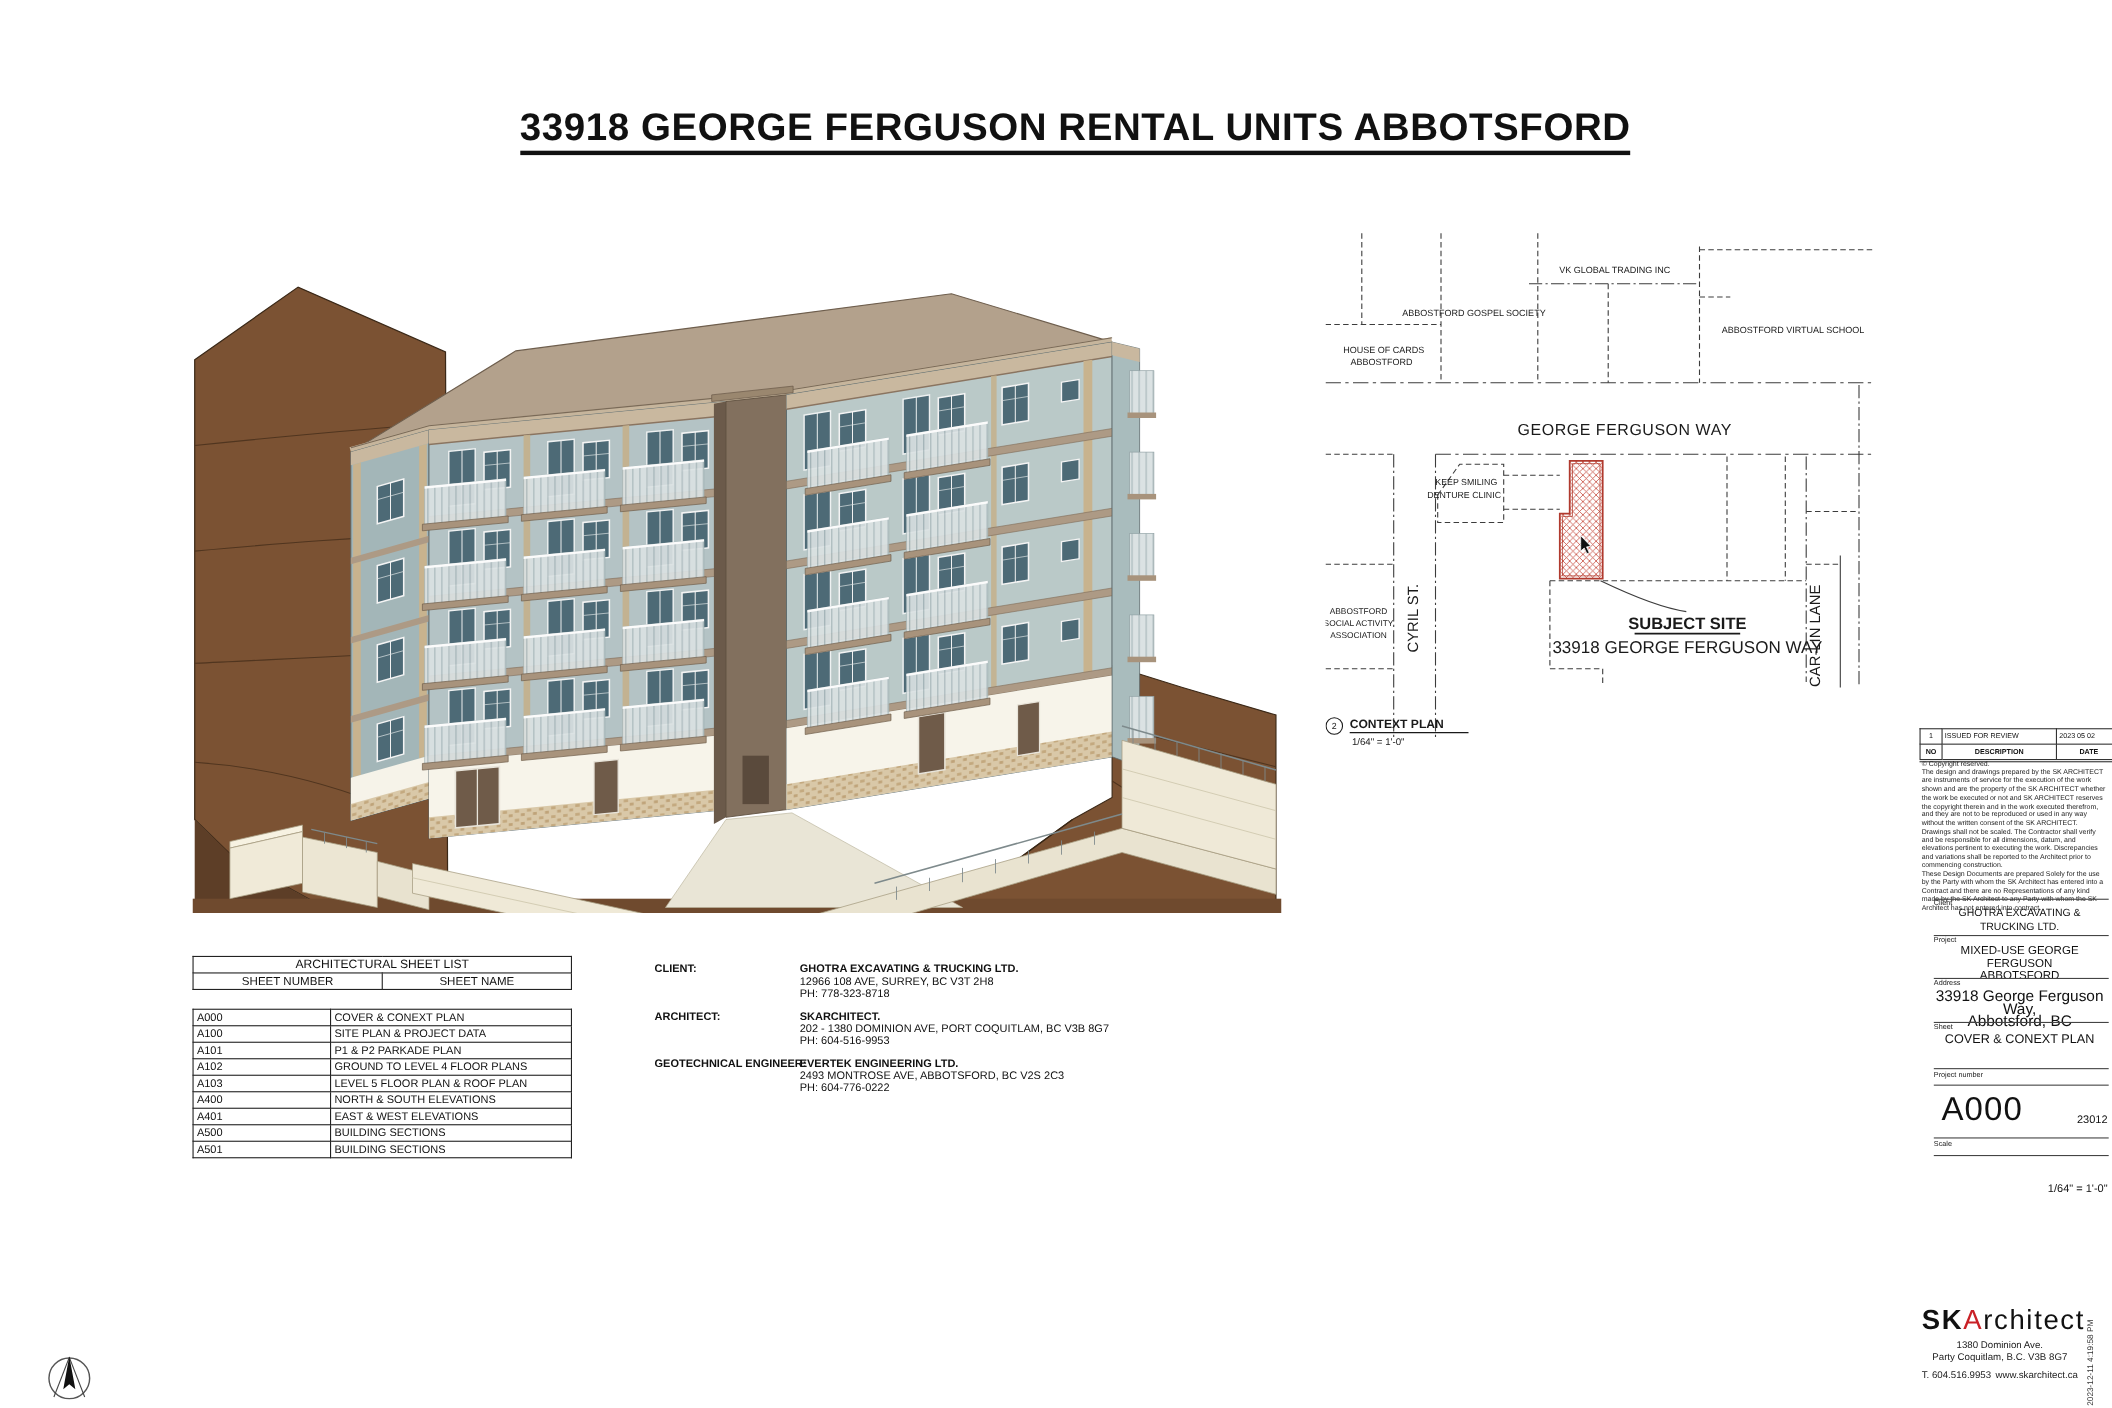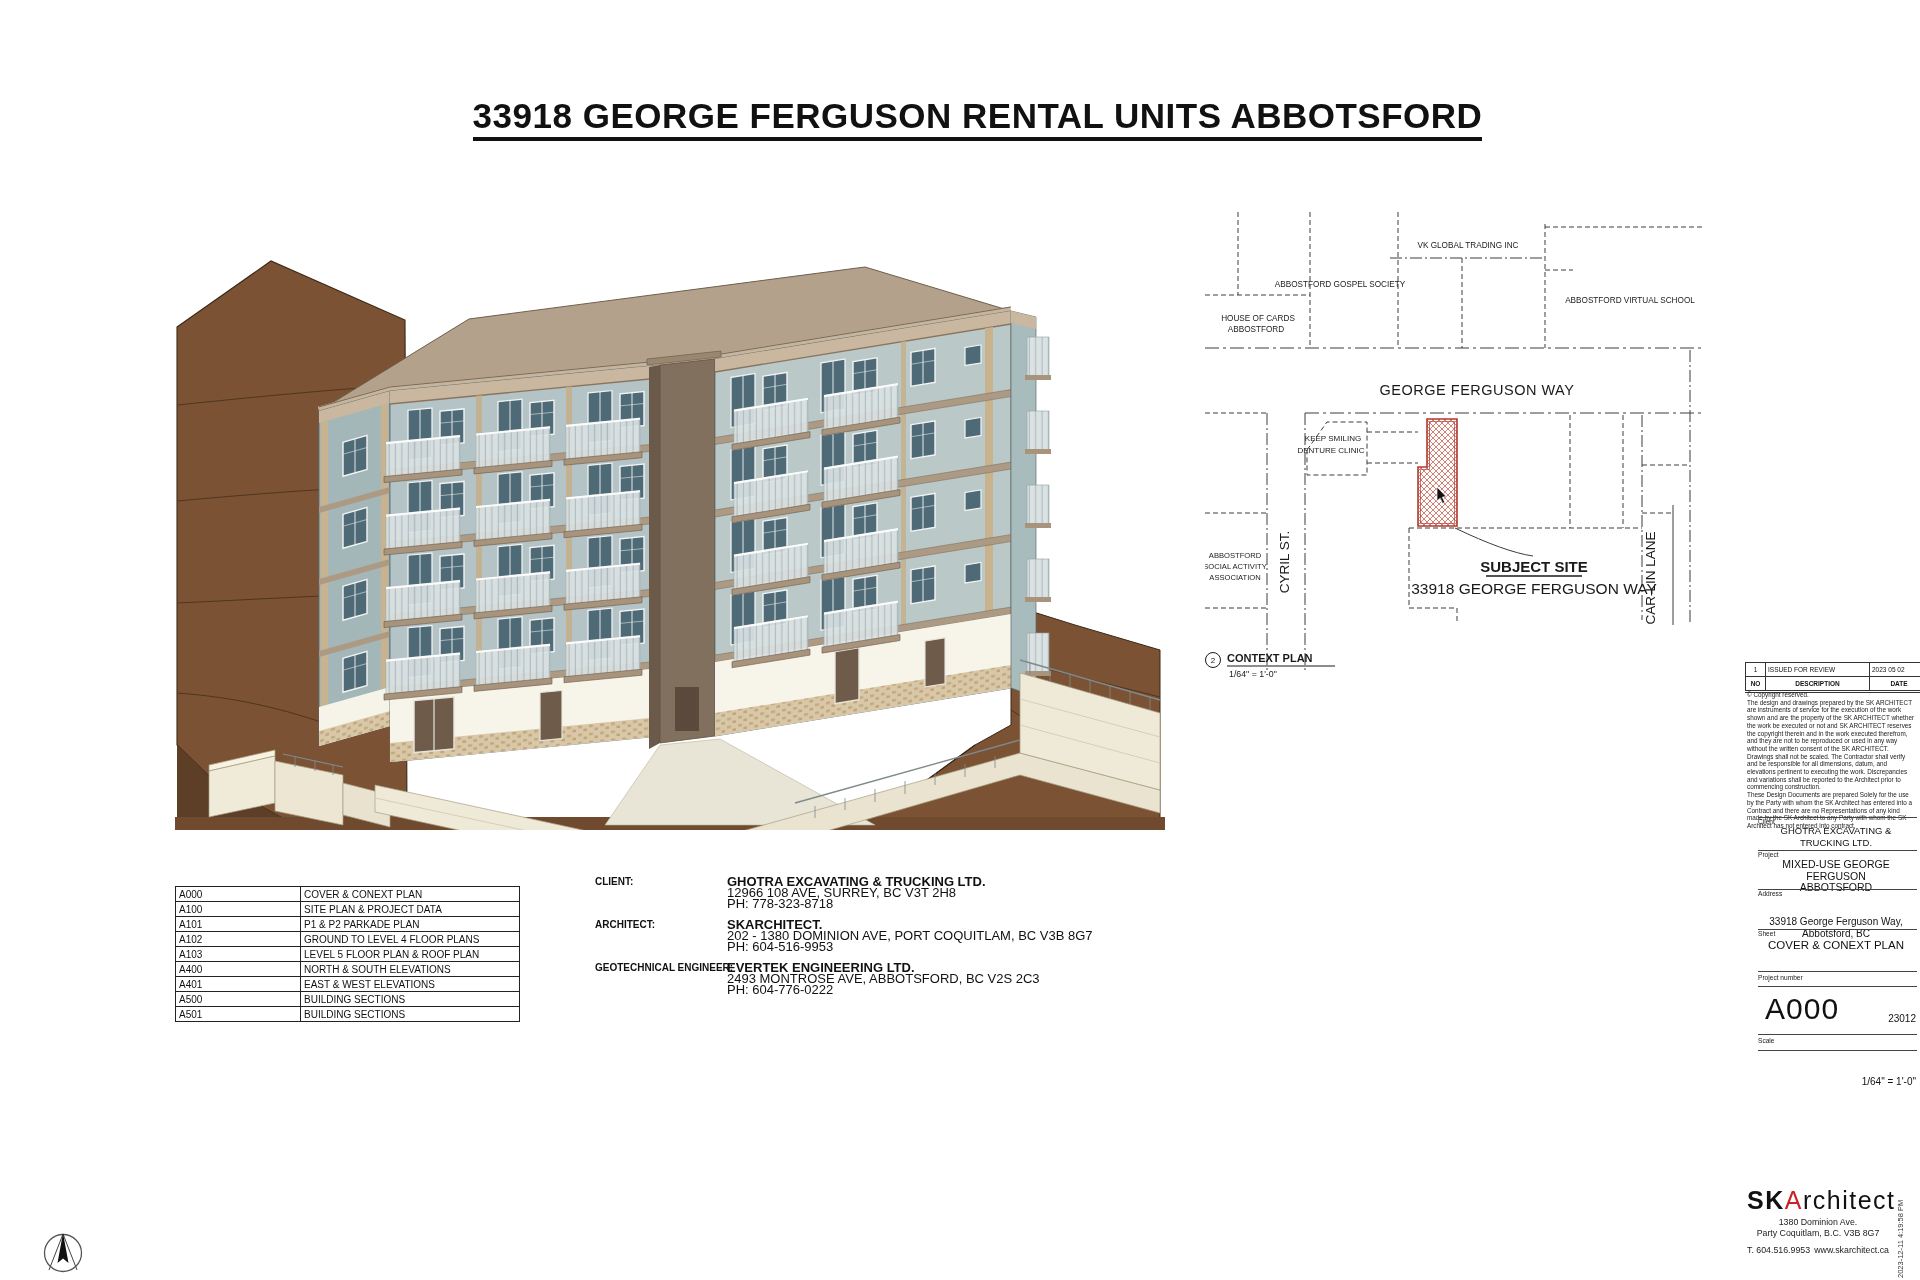--- a/index.html
+++ b/index.html
@@ -11,21 +11,21 @@
   
   #sheetlist{left:175px;top:869px;width:345px;font-size:10px;}
   .sl-table{border-collapse:collapse;width:345px;table-layout:fixed;}
   .sl-table td,.sl-table th{border:1px solid #222;padding:0 3px;height:14px;font-weight:normal;overflow:hidden;white-space:nowrap;}
   .sl-head{font-weight:bold;text-align:center;font-size:11px;}
   .sl-colhead{text-align:center;font-size:10.5px;}
   .sl-gap{height:17px;}
   .c1{width:118px;}
   
   .cons-label{font-weight:bold;font-size:10px;white-space:nowrap;}
-  .cons-val{font-size:13px;line-height:11px;white-space:nowrap;}
+  .cons-val{font-size:10px;line-height:11px;white-space:nowrap;}
   .cons-name{font-weight:bold;}
   
   #tblock{left:1745px;top:660px;width:173px;height:404px;font-size:10px;}
   #revtable{position:absolute;left:0;top:2px;width:172px;border-collapse:collapse;table-layout:fixed;}
   #revtable td{border:1px solid #333;font-size:6.5px;height:13px;padding:0 2px;white-space:nowrap;overflow:hidden;}
   #revtable .hdr td{font-weight:bold;text-align:center;border-bottom:3px double #333;}
   #copyright{position:absolute;left:2px;top:31px;width:169px;font-size:6.35px;line-height:7.7px;white-space:pre-line;color:#222;text-align:left;}
   .tb-rule{position:absolute;left:13px;right:1px;border-top:1px solid #444;height:0;}
   .tb-label{position:absolute;left:13px;font-size:6.6px;color:#222;}
   .tb-center{position:absolute;left:10px;right:1px;text-align:center;line-height:11.5px;}
@@ -358,20 +358,31 @@
     <text x="8" y="453" font-size="8" text-anchor="middle" fill="#1a1a1a">2</text>
     <text x="22" y="452" font-size="11" font-weight="bold" fill="#1a1a1a">CONTEXT PLAN</text>
     <line x1="22" y1="456" x2="130" y2="456" stroke="#1a1a1a" stroke-width="1.2"></line>
     <text x="24" y="467" font-size="8.8" fill="#1a1a1a">1/64" = 1'-0"</text>
   </g>
 
   <polygon points="232,277 232,291 235.2,288.2 237.6,293.4 239.8,292.4 237.3,287.2 241.2,286.6" fill="#111" stroke="#fff" stroke-width="0.7"></polygon>
 </svg>
 
 <div class="abs" id="sheetlist">
+  <table class="sl-table">
+    <tbody>
+        <tr>
+          <td colspan="2" class="sl-head">ARCHITECTURAL SHEET LIST</td>
+        </tr>
+    <tr>
+      <td class="c1 sl-colhead">SHEET NUMBER</td>
+      <td class="sl-colhead">SHEET NAME</td>
+    </tr>
+  </tbody>
+    </table>
   <div class="sl-gap"></div>
   <table class="sl-table">
     <tbody>
         <tr>
           <td class="c1">A000</td>
           <td>COVER &amp; CONEXT PLAN</td>
         </tr>
     <tr>
           <td class="c1">A100</td>
           <td>SITE PLAN &amp; PROJECT DATA</td>
@@ -456,21 +467,21 @@
     <div>TRUCKING LTD.</div>
   </div>
   <div class="tb-rule" style="top:190px"></div>
   <div class="tb-label" style="top:191px">Project</div>
   <div class="tb-center" style="top:199px;font-size:10.5px">
     <div>MIXED-USE GEORGE FERGUSON</div>
     <div>ABBOTSFORD</div>
   </div>
   <div class="tb-rule" style="top:229px"></div>
   <div class="tb-label" style="top:230px">Address</div>
-  <div class="tb-center" style="top:256px;font-size:10px">
+  <div class="tb-center" style="top:240px;font-size:14px">
     <div>33918 George Ferguson Way,</div>
     <div>Abbotsford, BC</div>
   </div>
   <div class="tb-rule" style="top:269px"></div>
   <div class="tb-label" style="top:270px">Sheet</div>
   <div class="tb-center" style="top:280px;font-size:11.5px">COVER &amp; CONEXT PLAN</div>
   <div class="tb-rule" style="top:311px"></div>
   <div class="tb-label" style="top:314px">Project number</div>
   <div class="tb-right" style="top:311px;font-size:10px">23012</div>
   <div class="tb-rule" style="top:326px"></div>

